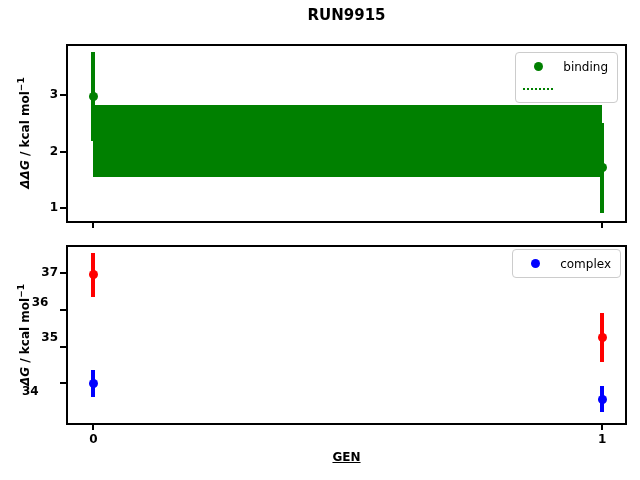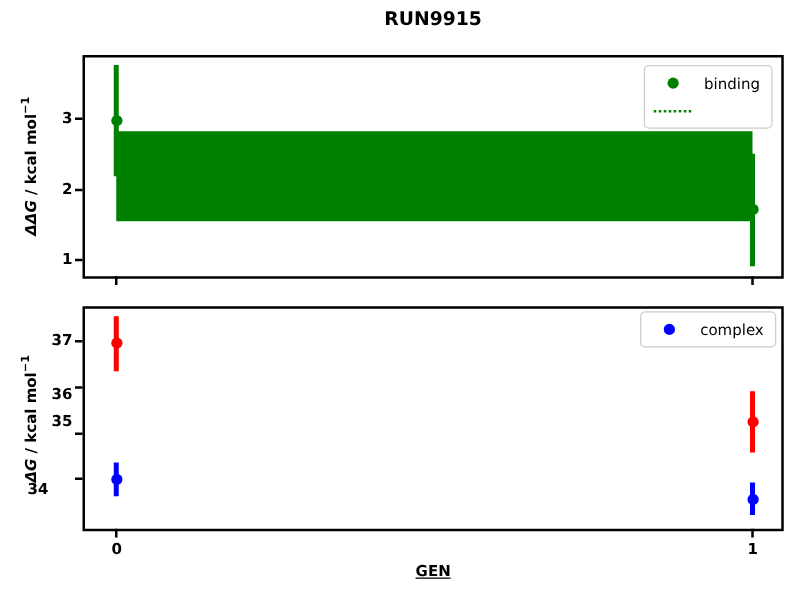--- a/index.html
+++ b/index.html
@@ -86,21 +86,21 @@
       <div style="position: absolute; left: 529.61px; top: 147.667px; width: 9px; height: 9px; border-radius: 50%; background: rgb(0, 0, 255);"></div>
       <div style="position: absolute; left: 23.4338px; top: 5.86667px; width: 4px; height: 44px; background: rgb(255, 0, 0);"></div>
       <div style="position: absolute; left: 20.9338px; top: 23.3667px; width: 9px; height: 9px; border-radius: 50%; background: rgb(255, 0, 0);"></div>
       <div style="position: absolute; left: 532.11px; top: 65.6333px; width: 4px; height: 49.8667px; background: rgb(255, 0, 0);"></div>
       <div style="position: absolute; left: 529.61px; top: 86.0667px; width: 9px; height: 9px; border-radius: 50%; background: rgb(255, 0, 0);"></div>
       <div style="position: absolute; left: -8px; top: 135.4px; width: 6px; height: 2px; background: rgb(0, 0, 0);"></div>
       <div class="tick-font" style="position: absolute; left: -46px; top: 137px; width: 36px; text-align: left;">34</div>
       <div style="position: absolute; left: -8px; top: 98.7333px; width: 6px; height: 2px; background: rgb(0, 0, 0);"></div>
       <div class="tick-font" style="position: absolute; left: -46px; top: 83px; width: 36px; text-align: right;">35</div>
       <div style="position: absolute; left: -8px; top: 62.0667px; width: 6px; height: 2px; background: rgb(0, 0, 0);"></div>
-      <div class="tick-font" style="position: absolute; left: -46px; top: 61px; width: 36px; text-align: right;">36</div>
+      <div class="tick-font" style="position: absolute; left: -46px; top: 48px; width: 36px; text-align: center;">36</div>
       <div style="position: absolute; left: -8px; top: 25.4px; width: 6px; height: 2px; background: rgb(0, 0, 0);"></div>
       <div class="tick-font" style="position: absolute; left: -46px; top: 18.4px; width: 36px; text-align: right;">37</div>
       <div style="position: absolute; left: 24.4338px; top: 176px; width: 2px; height: 7px; background: rgb(0, 0, 0);"></div>
       <div class="tick-font" style="position: absolute; left: 10.4338px; top: 185px; width: 30px; text-align: center;">0</div>
       <div style="position: absolute; left: 533.11px; top: 176px; width: 2px; height: 7px; background: rgb(0, 0, 0);"></div>
       <div class="tick-font" style="position: absolute; left: 519.11px; top: 185px; width: 30px; text-align: center;">1</div>
       <div class="legend">
         <div class="legend-row">
           <span class="legend-handle">
             <span class="ldot" style="background: rgb(0, 0, 255);"></span>

